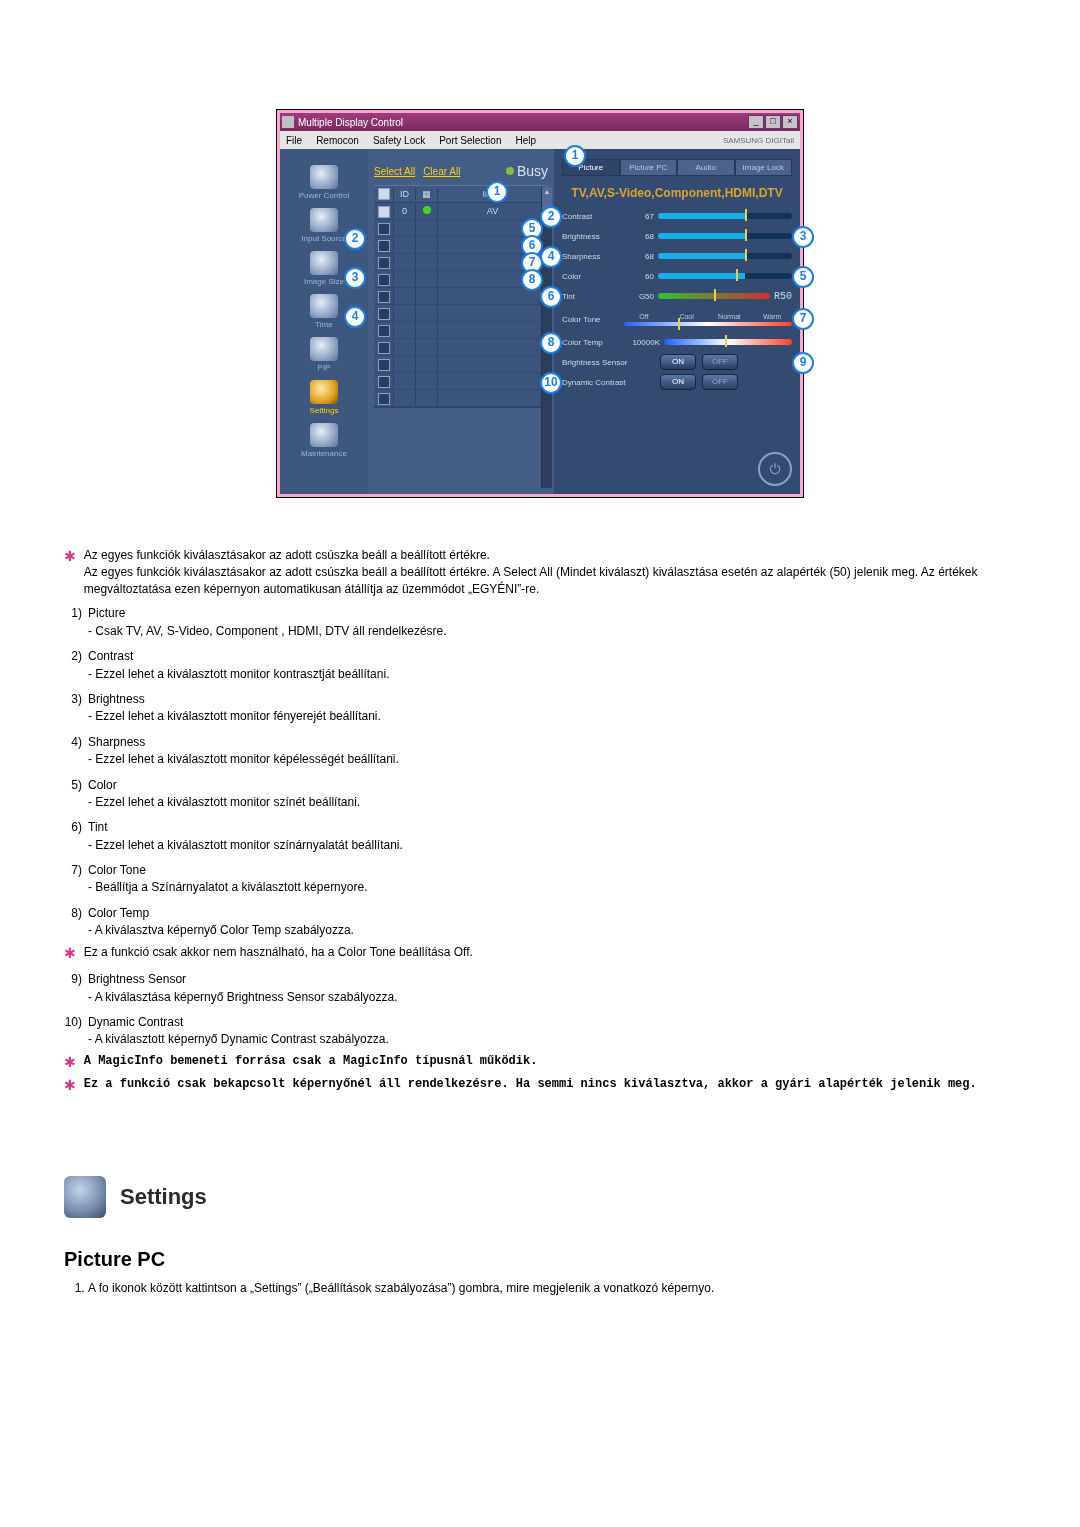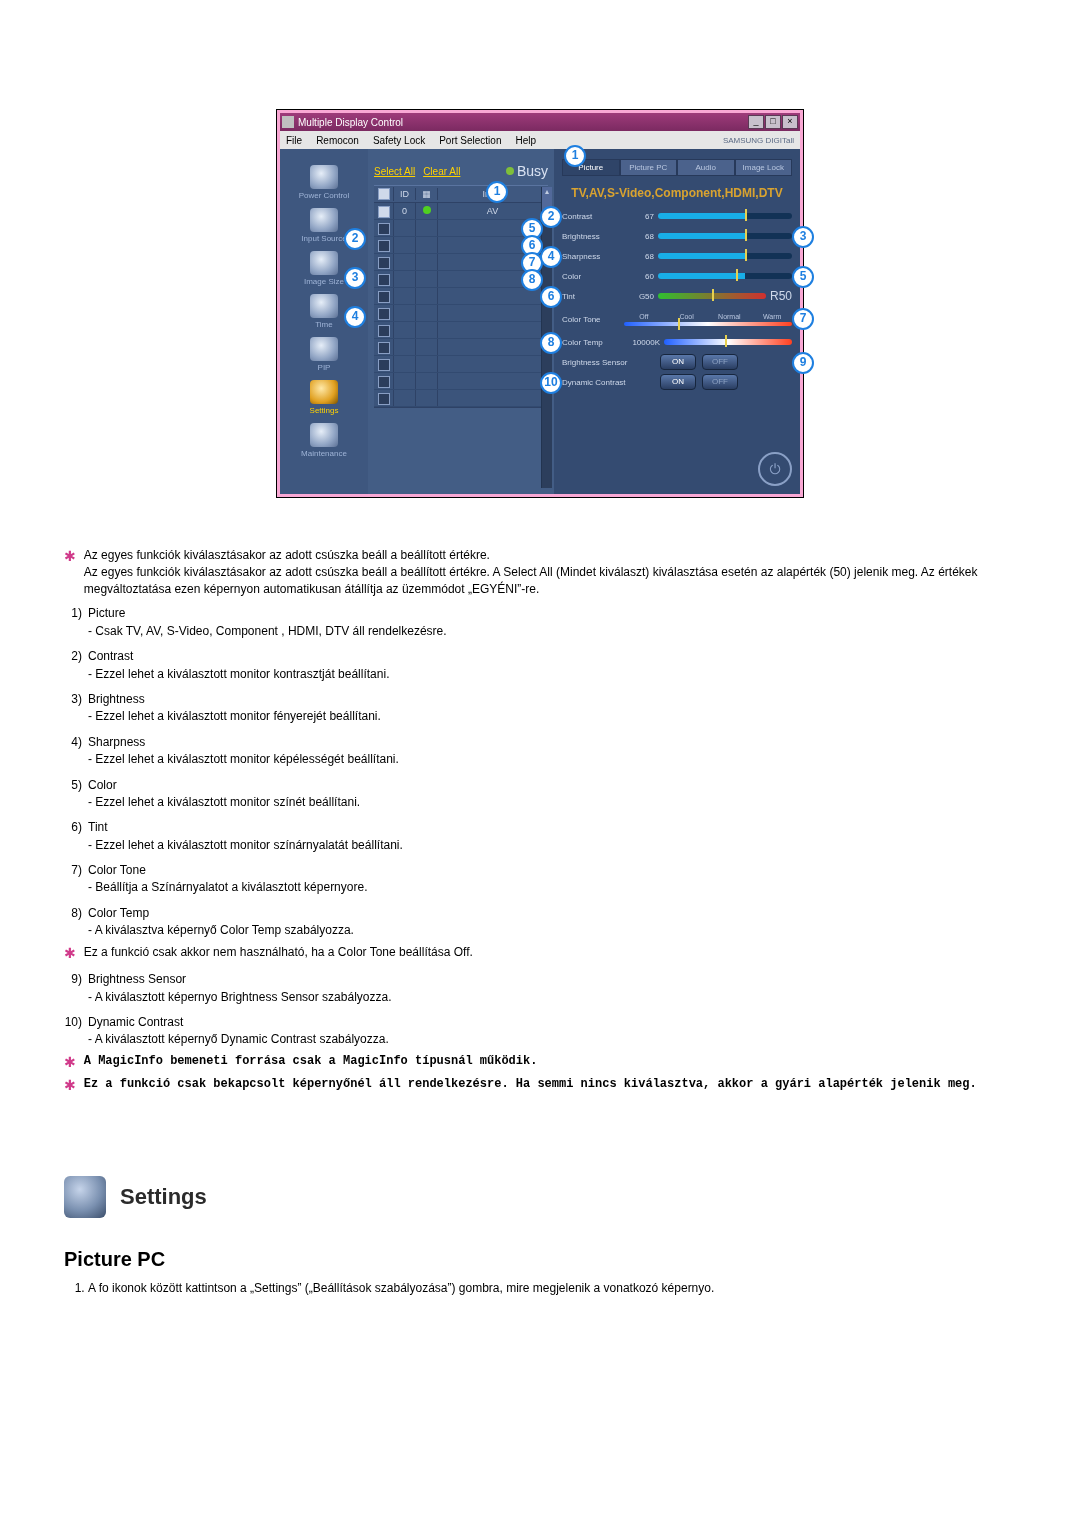--- a/index.html
+++ b/index.html
@@ -579,21 +579,21 @@
             </div>
           <div class="num" style="right:-22px;top:-2px;">5</div>
         </div>
         <div class="ctl-row" style="position:relative;">
           <div class="num" style="left:-22px;top:-2px;">6</div>
           <span class="ctl-label">Tint</span>
           <span class="ctl-val">G50</span>
           <div class="slider tint">
               <div class="knob" style="left:50%;"></div>
             </div>
-          <span style="font-size:12px;">R50</span>
+          <span style="font-size:10px;font-family:Liberation Mono, monospace;">R50</span>
         </div>
         <div class="ctl-row" style="position:relative; height:22px;">
           <span class="ctl-label">Color Tone</span>
           <div style="flex:1;">
             <div class="tone-row">
               <span class="opt">Off</span>
               <span class="opt">Cool</span>
               <span class="opt">Normal</span>
               <span class="opt">Warm</span>
             </div>
@@ -701,21 +701,21 @@
         </div>
       </div>
       <div class="note">
         <span class="star">✱</span>
         <div>Ez a funkció csak akkor nem használható, ha a Color Tone beállítása Off.</div>
       </div>
       <div class="li-row">
         <div class="li-num">9)</div>
         <div class="li-body">
           <div>Brightness Sensor</div>
-          <div class="li-desc">- A kiválasztott képernyo Brightness Sensor szabályozza.</div>
+          <div class="li-desc">- A kiválasztása képernyő Brightness Sensor szabályozza.</div>
         </div>
       </div>
       <div class="li-row">
         <div class="li-num">10)</div>
         <div class="li-body">
           <div>Dynamic Contrast</div>
           <div class="li-desc">- A kiválasztott képernyő Dynamic Contrast szabályozza.</div>
         </div>
       </div>
       <div class="note">

